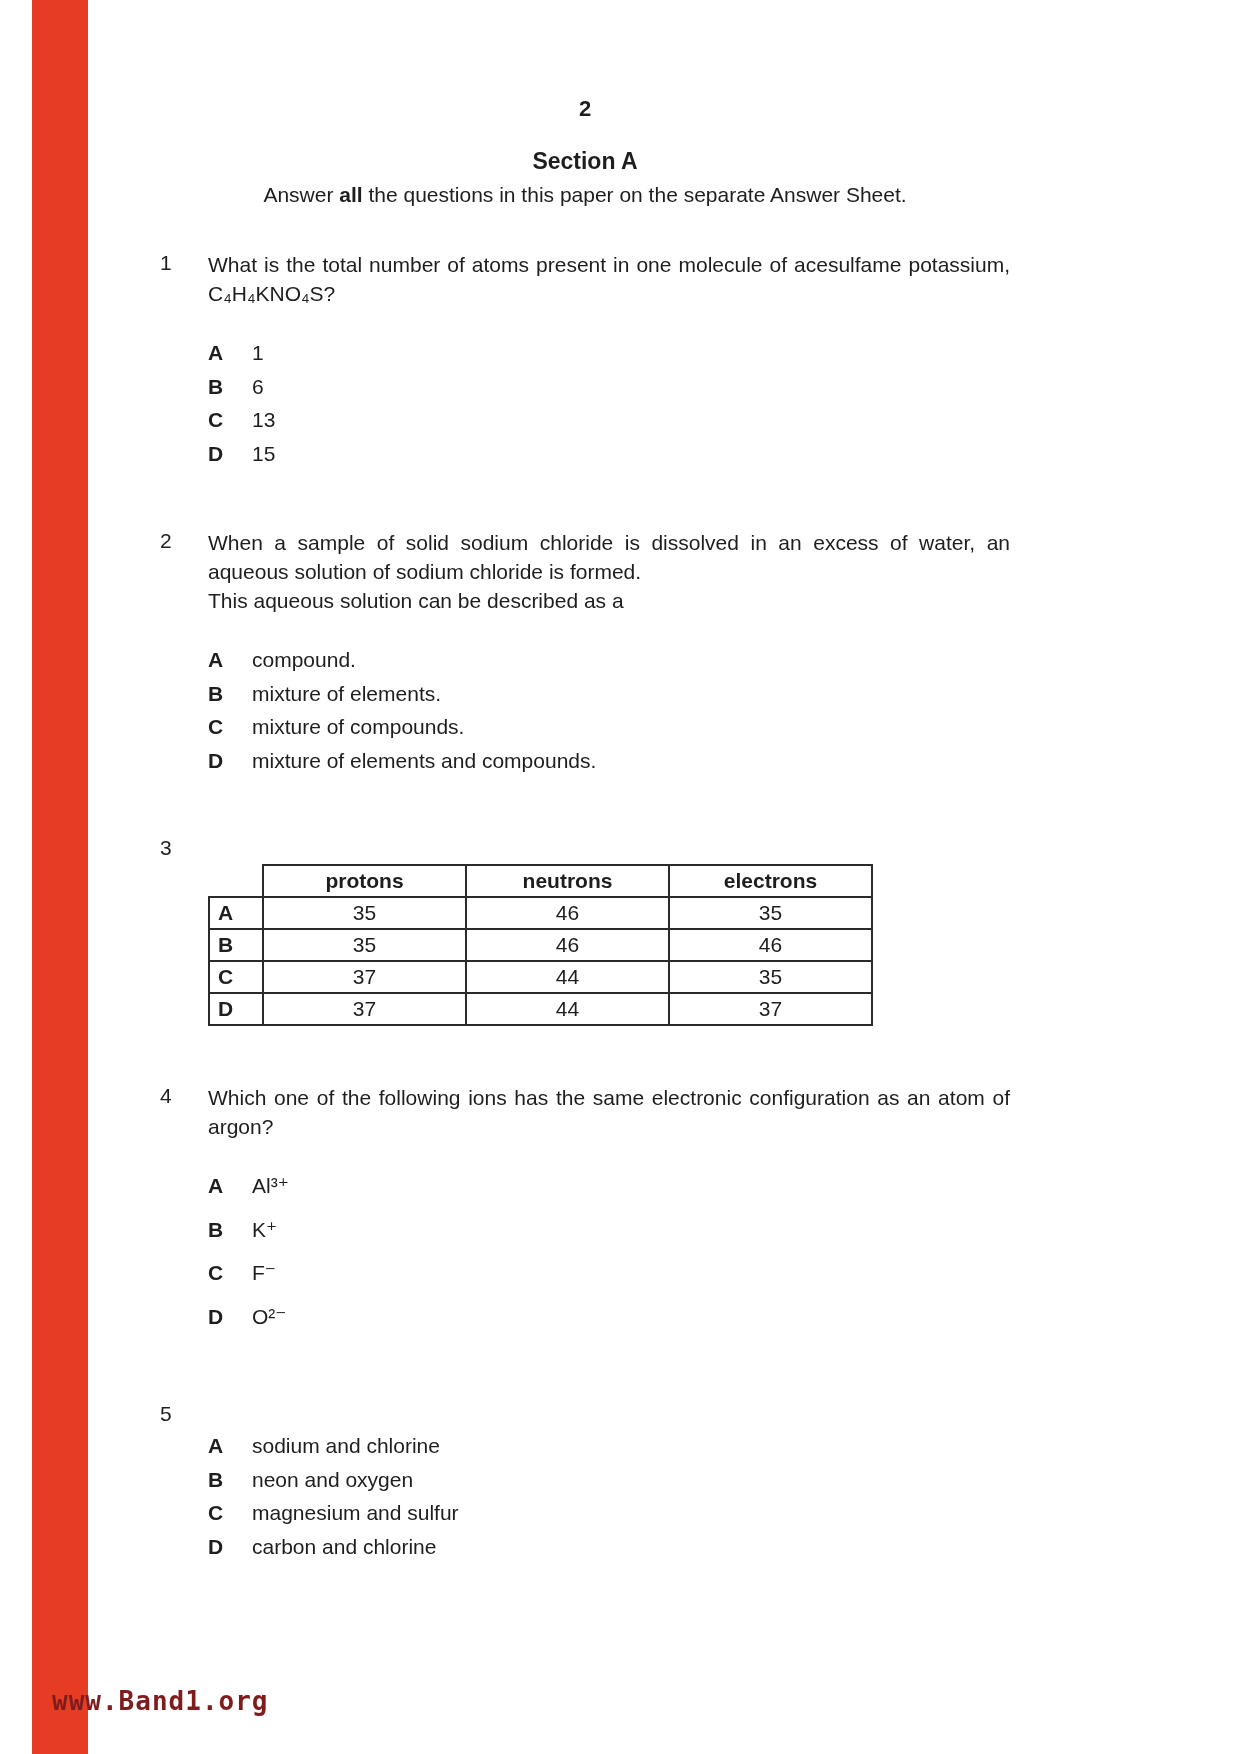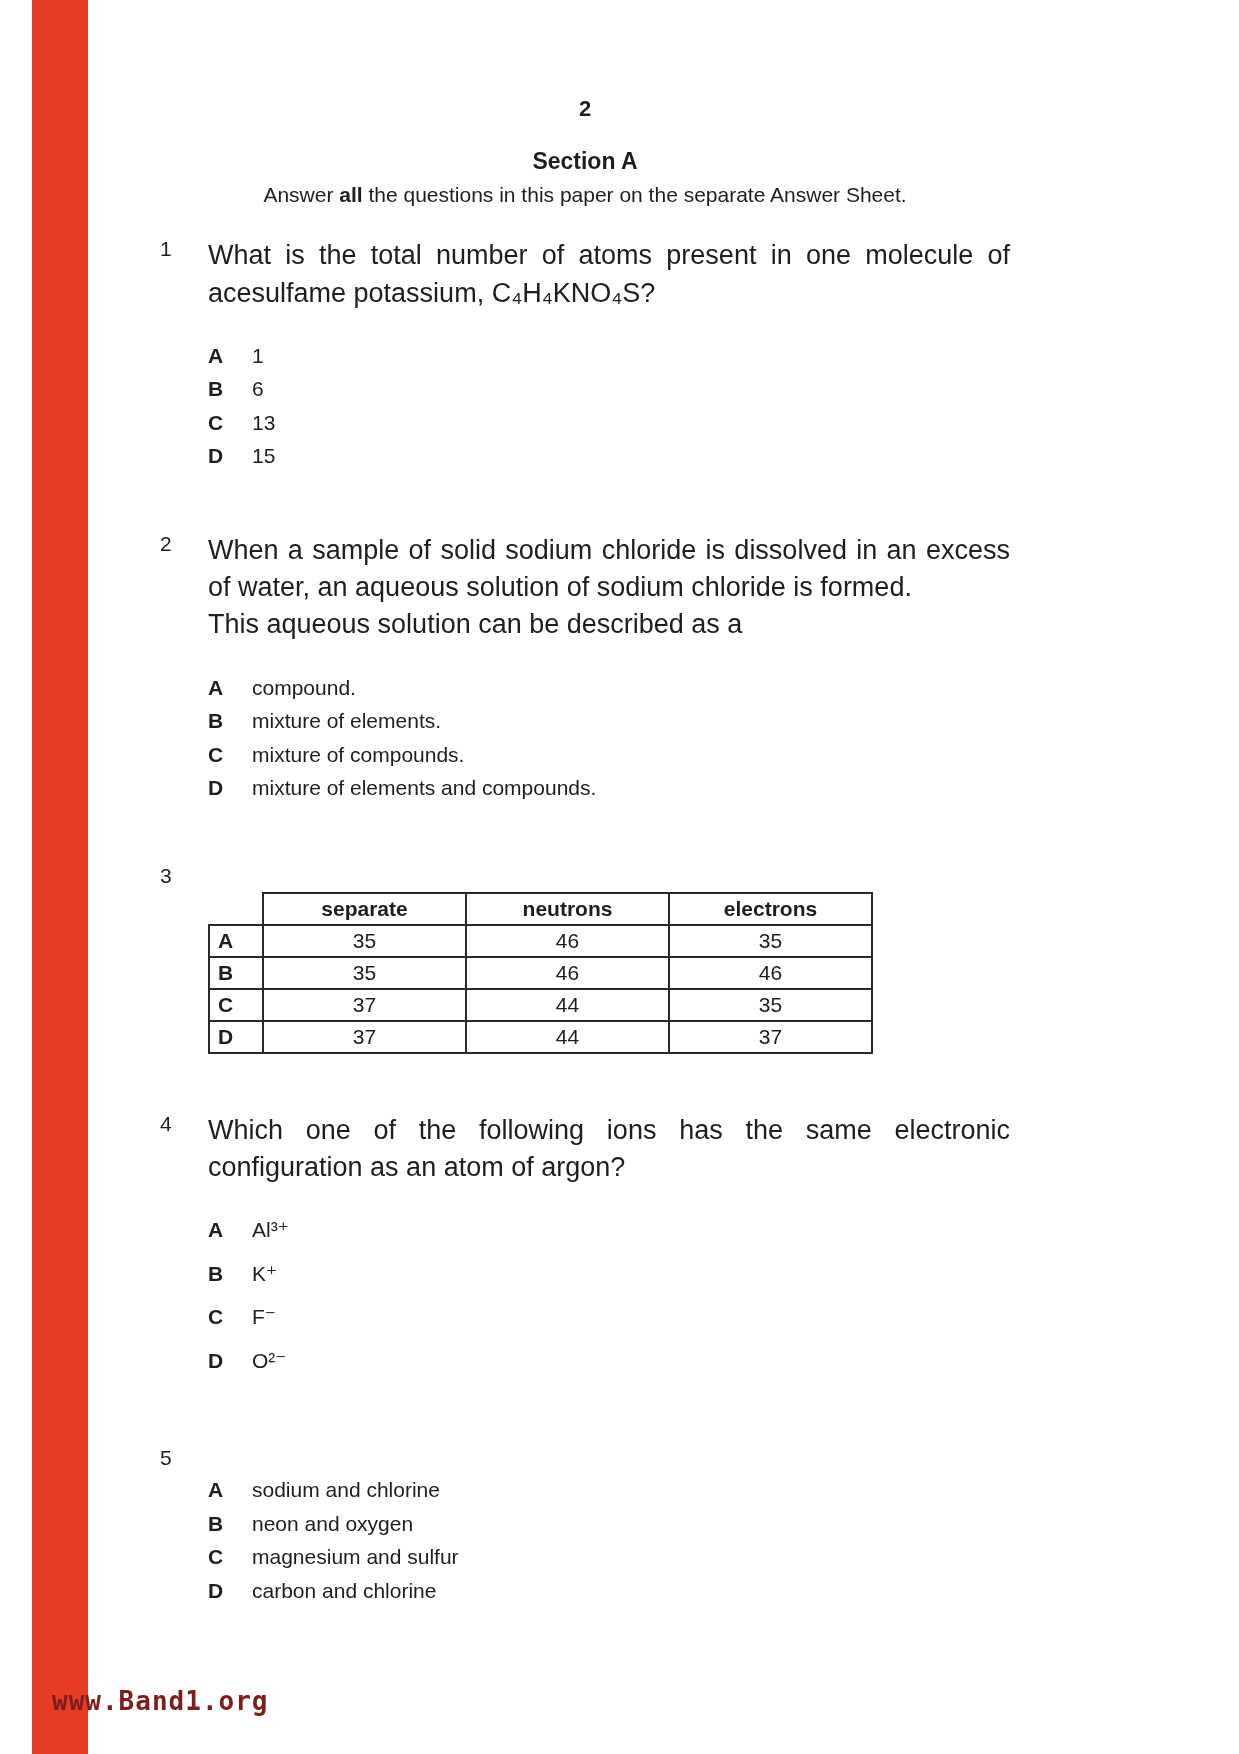--- a/index.html
+++ b/index.html
@@ -25,21 +25,21 @@
     left: 160px;
     top: 96px;
     width: 850px;
   }
   .page-number {
     text-align: center;
     font-weight: bold;
     font-size: 22px;
     margin-bottom: 26px;
   }
-  .section-header { text-align: center; margin-bottom: 28px; }
+  .section-header { text-align: center; margin-bottom: 42px; }
   .section-title {
     font-weight: bold;
     font-size: 23px;
     margin-bottom: 6px;
   }
   .instr-line {
     font-size: 21px;
     line-height: 1.35;
   }
   .instr-bold { font-weight: bold; }
@@ -47,21 +47,21 @@
     display: flex;
     margin-bottom: 58px;
   }
   .q-number {
     width: 48px;
     flex: 0 0 48px;
     font-size: 21px;
   }
   .q-body { flex: 1; }
   .q-text {
-    font-size: 27px;
+    font-size: 21px;
     line-height: 1.38;
     text-align: justify;
     white-space: pre-line;
   }
   .options { margin-top: 28px; }
   .option-row {
     display: flex;
     font-size: 21px;
     line-height: 1.5;
     margin-bottom: 2px;
@@ -167,21 +167,21 @@
       </div>
     </div>
 
     <div class="question">
       <div class="q-number">3</div>
       <div class="q-body">
         <table class="q-table">
           <tbody>
               <tr>
             <td class="corner"></td>
-            <th>separate</th>
+            <th>protons</th>
             <th>neutrons</th>
             <th>electrons</th>
           </tr>
           <tr>
             <td class="row-label">A</td>
             <td>35</td>
             <td>46</td>
             <td>35</td>
           </tr>
           <tr>

